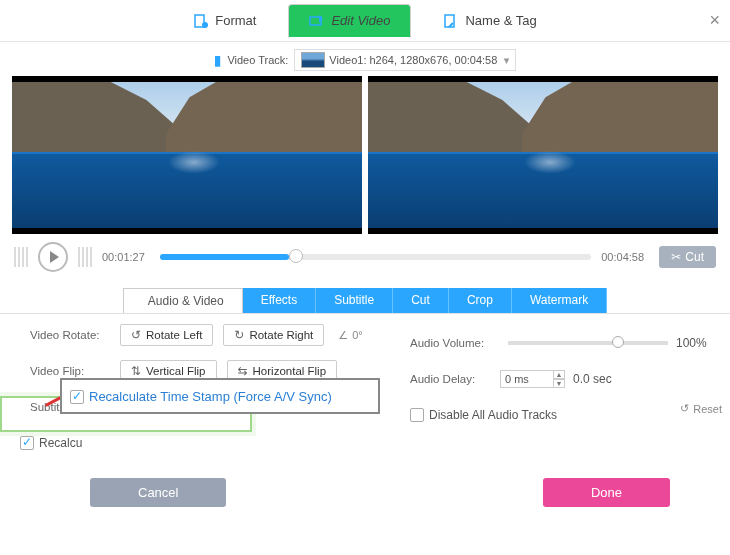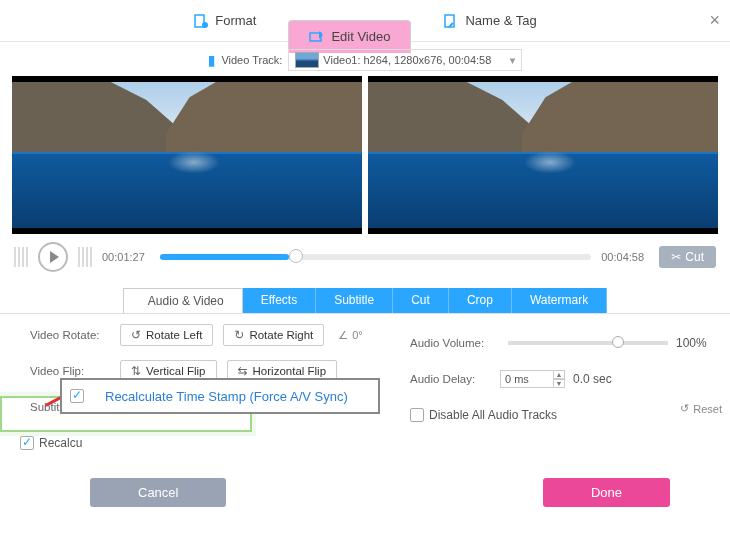--- a/index.html
+++ b/index.html
@@ -1,26 +1,26 @@
 <!DOCTYPE html>
 <html><head>
 <meta charset="utf-8">
 <style>
 * { box-sizing: border-box; margin: 0; padding: 0; font-family: "Segoe UI", Arial, sans-serif; }
 body { width: 730px; height: 555px; background: #fff; position: relative; font-size: 12px; color: #555; }
 
 
 .top-tabs { display: flex; justify-content: center; align-items: center; height: 42px; border-bottom: 1px solid #e5e5e5; gap: 12px; position: relative; }
 .top-tab { display: flex; align-items: center; gap: 6px; padding: 0 20px; height: 34px; cursor: pointer; font-size: 13px; color: #444; }
-.top-tab.active { border: 1px solid #d0d0d0; border-bottom: 1px solid #fff; border-radius: 4px 4px 0 0; background: #f9a8d4; position: relative; top: 16px; }
+.top-tab.active { border: 1px solid #d0d0d0; border-bottom: 1px solid #fff; border-radius: 4px 4px 0 0; background: #22c55e; position: relative; top: 0; font-style: italic; }
 .close-x { position: absolute; right: 10px; top: 10px; font-size: 18px; color: #888; cursor: pointer; }
 
 
 .track-row { display: flex; align-items: center; justify-content: center; height: 28px; gap: 6px; font-size: 11px; color: #555; margin-top: 4px; position: relative; }
-.track-dropdown { border: 1px solid #ddd; padding: 2px 30px 2px 6px; position: relative; min-width: 210px; display: flex; align-items: center; gap: 4px; }
+.track-dropdown { border: 1px solid #ddd; padding: 2px 18px 2px 6px; position: relative; min-width: 210px; display: flex; align-items: center; gap: 4px; }
 .track-dropdown .chev { position: absolute; right: 6px; color: #999; }
 .thumb-small { width: 24px; height: 16px; background: linear-gradient(to bottom, #6fa8d8 40%, #1a4a7a 60%); border: 1px solid #aaa; }
 
 
 .preview-wrap { position: relative; margin: 2px 12px 0; }
 .original-badge { position: absolute; left: 0; top: 0; background: rgba(60,60,60,0.85); color: #fff; padding: 1px 6px; font-size: 10px; display: flex; align-items: center; gap: 3px; }
 .preview-badge { position: absolute; right: 0; top: 0; background: rgba(60,60,60,0.85); color: #fff; padding: 1px 6px; font-size: 10px; display: flex; align-items: center; gap: 3px; }
 .previews { display: flex; gap: 6px; }
 .preview-pane { flex: 1; height: 158px; position: relative; overflow: hidden; border-top: 6px solid #000; border-bottom: 6px solid #000; }
 .sky { position: absolute; inset: 0; background: linear-gradient(to bottom, #aeceea 0%, #d6e6f2 35%, #e8eef0 48%); }
@@ -61,21 +61,21 @@
 .spin span { width: 12px; height: 9px; border: 1px solid #ccc; font-size: 7px; text-align: center; line-height: 7px; color: #777; cursor: pointer; }
 .reset { position: absolute; right: 8px; top: 88px; color: #888; font-size: 11px; display: flex; align-items: center; gap: 4px; cursor: pointer; }
 
 
 .chk { appearance: none; width: 14px; height: 14px; border: 1px solid #aaa; border-radius: 2px; position: relative; vertical-align: middle; margin-right: 5px; background: #fff; }
 .chk:checked::after { content: "✓"; position: absolute; left: 1px; top: -2px; font-size: 12px; color: #2aa6ff; }
 
 
 .green-box { position: absolute; left: 0px; top: 82px; width: 252px; height: 36px; border: 2px solid #9fd88a; box-shadow: 0 0 0 4px rgba(200,230,180,0.25); pointer-events: none; }
 .gray-box { position: absolute; left: 60px; top: 64px; width: 320px; height: 36px; background: #fff; border: 2px solid #888; display: flex; align-items: center; padding: 0 8px; }
-.gray-box label { color: #2a7fd4; font-size: 13px; display: flex; align-items: flex-start; gap: 16px; }
+.gray-box label { color: #2a7fd4; font-size: 13px; display: flex; align-items: flex-end; }
 .arrow { position: absolute; left: 38px; top: 66px; width: 34px; height: 30px; pointer-events: none; }
 .arrow-line { position: absolute; left: 6px; top: 18px; width: 26px; height: 3px; background: #d33; transform: rotate(-28deg); border-radius: 2px; }
 .arrow-head { position: absolute; left: 28px; top: 4px; width: 0; height: 0; border-left: 9px solid #d33; border-top: 5px solid transparent; border-bottom: 5px solid transparent; transform: rotate(-28deg); }
 
 
 .footer { display: flex; justify-content: space-between; padding: 0 60px 14px 90px; margin-top: 4px; }
 .big-btn { padding: 7px 48px; border-radius: 3px; font-size: 13px; cursor: pointer; color: #fff; }
 .cancel { background: #9aa3b3; }
 .done { background: #ec4899; }
 

